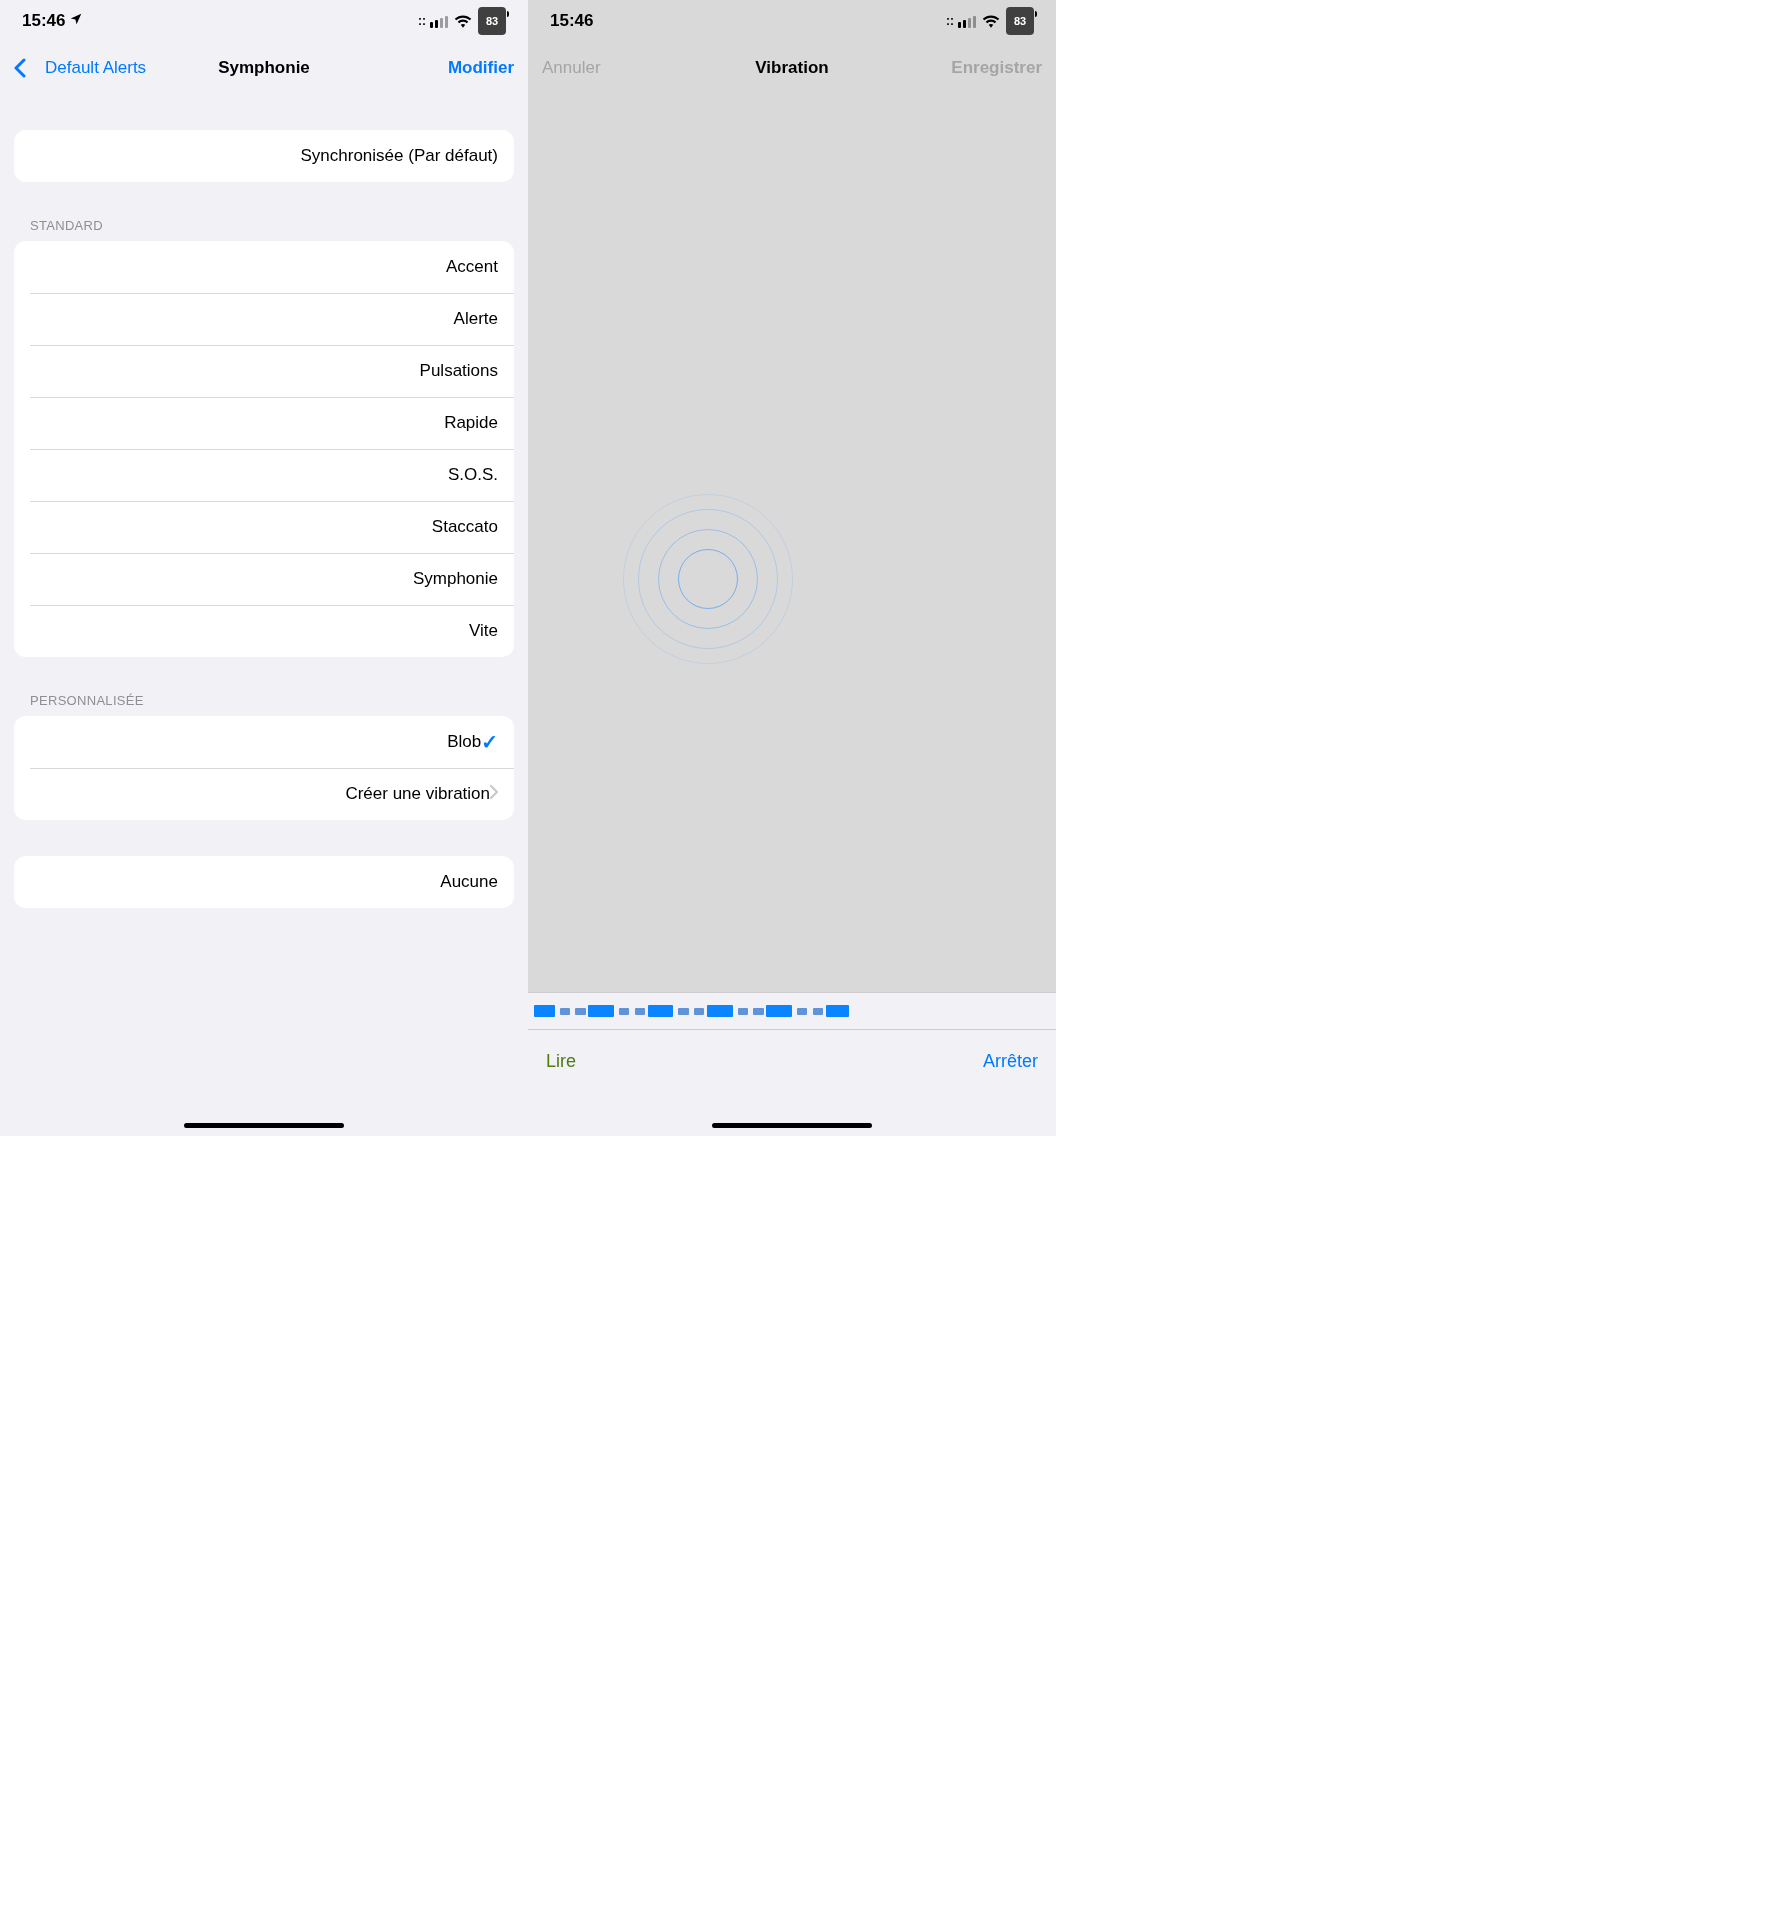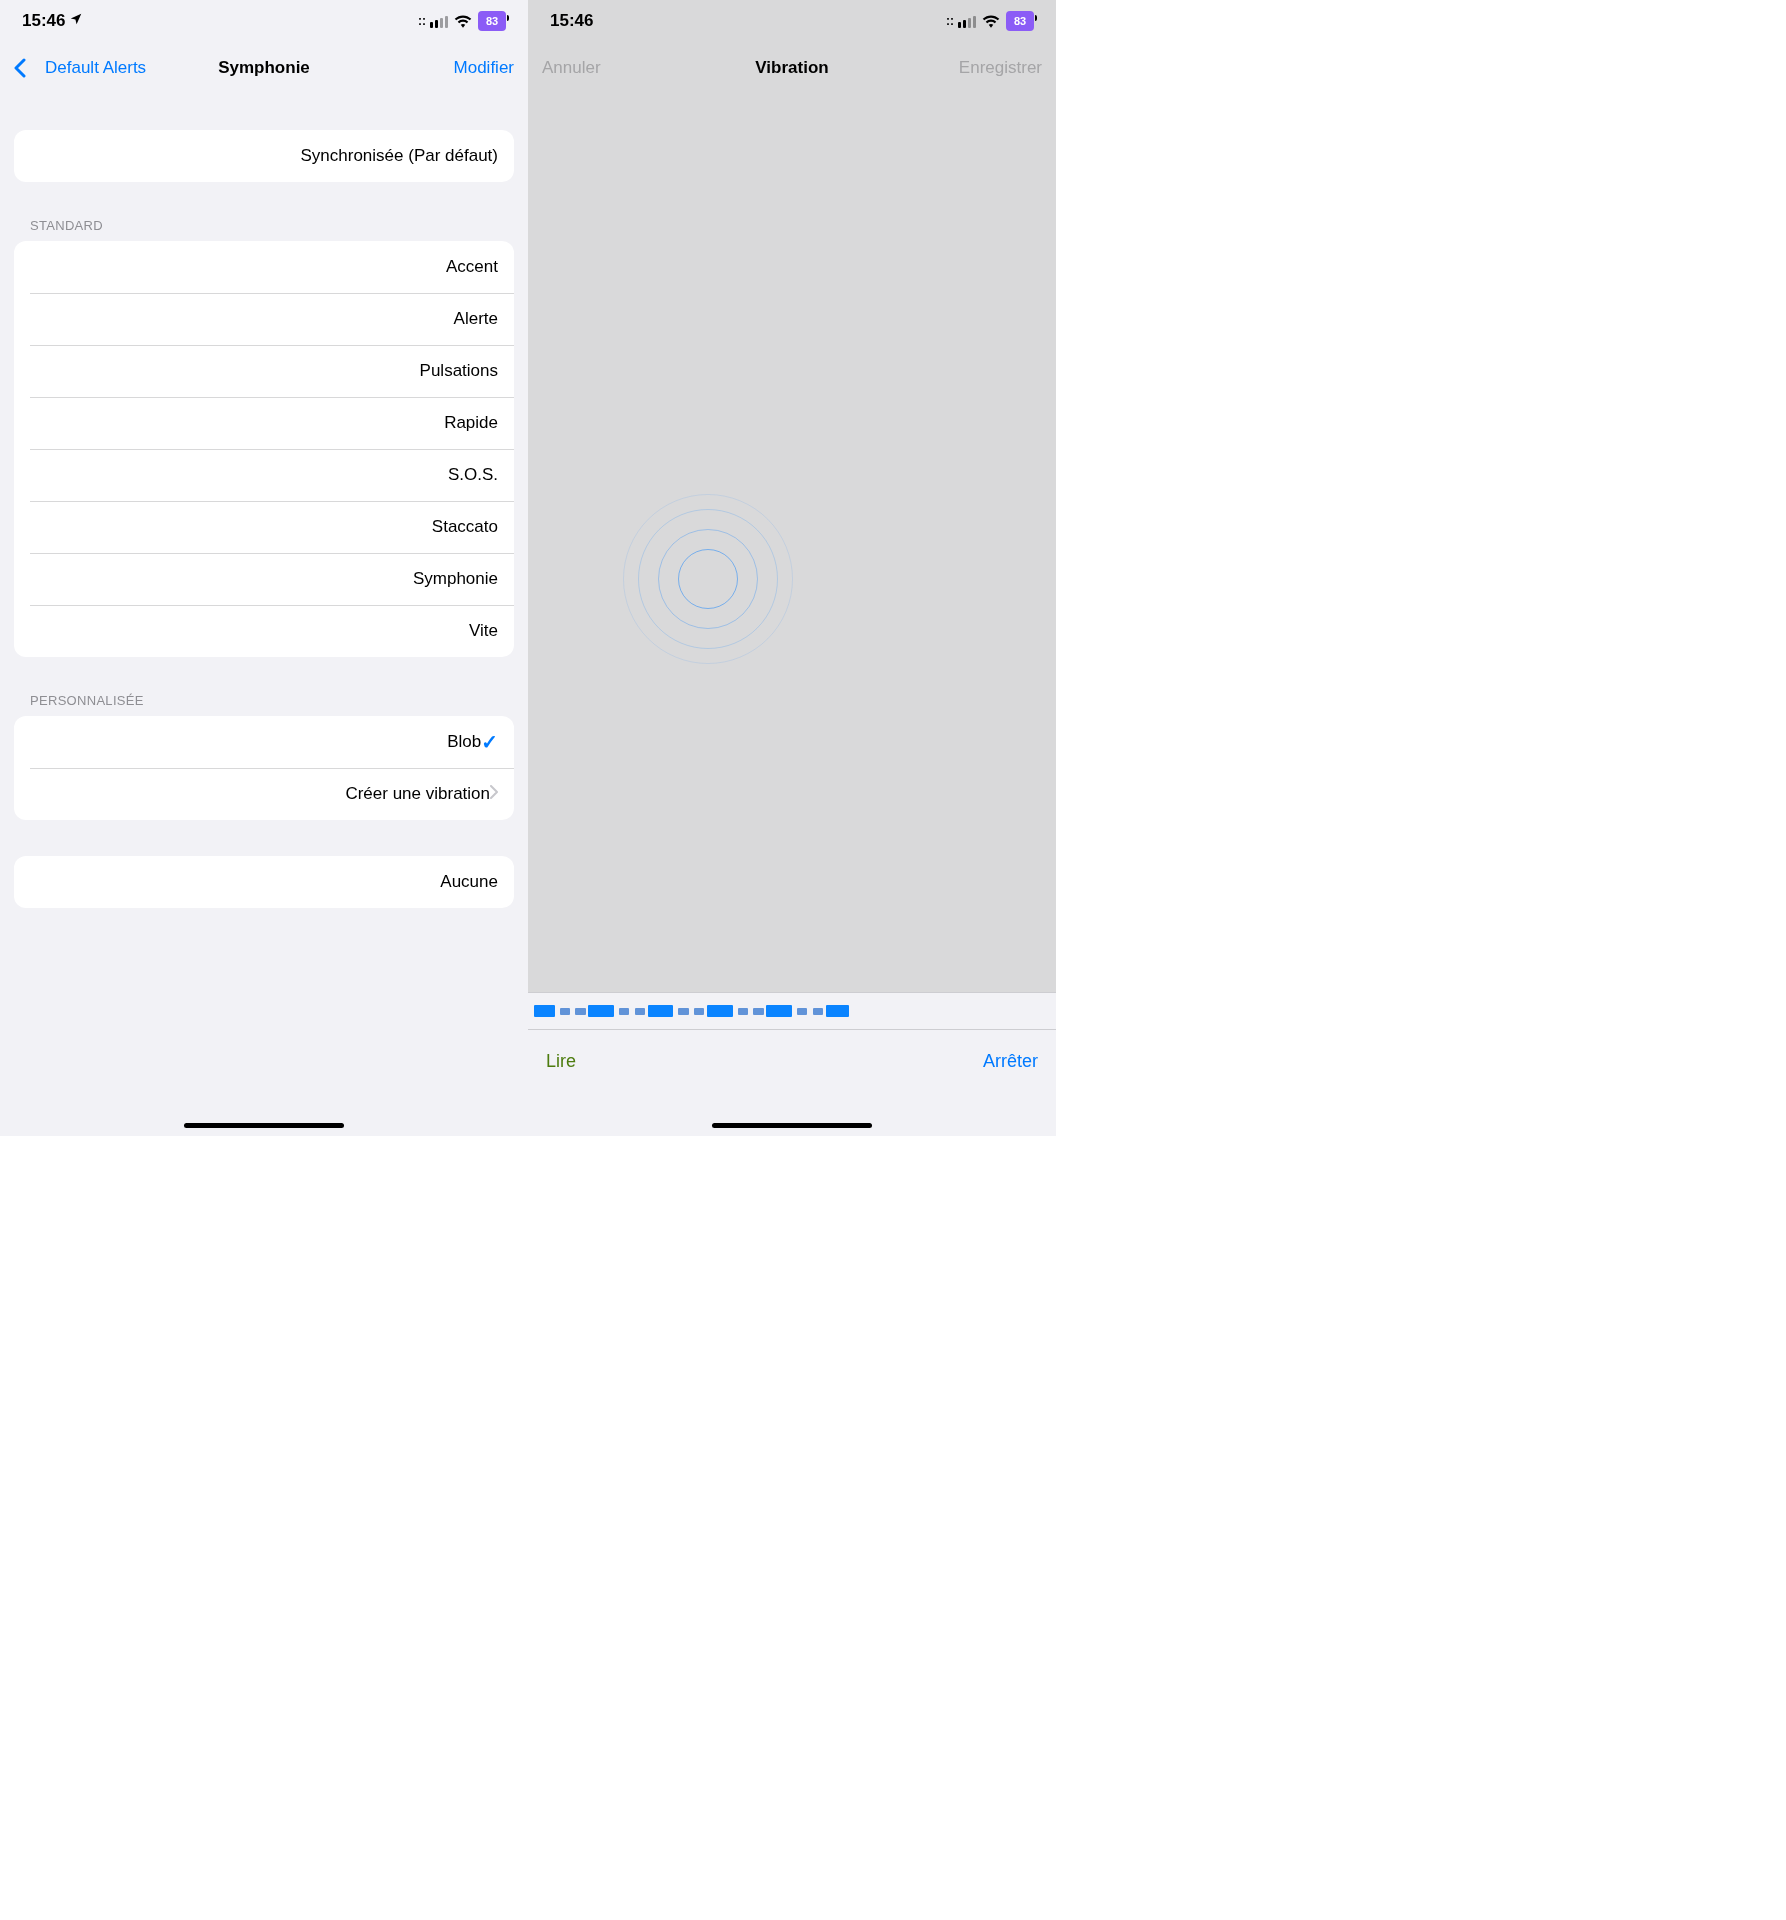--- a/index.html
+++ b/index.html
@@ -13,29 +13,29 @@
   .statusbar { height:42px; display:flex; justify-content:space-between; align-items:center; padding:0 22px; font-size:17px; font-weight:600; color:#000; }
   .statusbar .right { display:flex; align-items:center; gap:6px; }
   .sig-dots { display:flex; align-items:flex-end; gap:2px; }
   .sig-dots .bar { width:3px; background:#000; border-radius:1px; }
   .sig-dots .b1 { height:6px; }
   .sig-dots .b2 { height:8px; }
   .sig-dots .b3 { height:10px; opacity:.35; }
   .sig-dots .b4 { height:12px; opacity:.35; }
   .wifi svg, .loc svg { display:block; }
   .battery-wrap { display:flex; align-items:center; }
-  .battery { width:28px; height:20px; border-radius:4px; background:#8b5cf6; position:relative; display:flex; align-items:center; justify-content:center; }
+  .battery { width:28px; height:28px; border-radius:4px; background:#404040; position:relative; display:flex; align-items:center; justify-content:center; }
   .battery .cap { position:absolute; right:-3px; top:4px; width:2px; height:6px; background:#000; border-radius:0 2px 2px 0; }
   .battery .txt { color:#fff; font-size:11px; font-weight:700; }
   
   .navbar { height:52px; display:flex; align-items:center; justify-content:space-between; padding:0 14px; font-size:17px; }
   .navbar .back { color:#007aff; display:flex; align-items:center; gap:19px; font-weight:400; max-width:38%; }
   .navbar .back svg { flex:none; }
   .navbar .title { font-weight:600; color:#000; position:absolute; left:50%; transform:translateX(-50%); }
-  .navbar .action { color:#007aff; font-weight:400; text-align:right; }
+  .navbar .action { color:#007aff; font-weight:700; text-align:right; }
   .navbar .disabled { color:#a5a5a7; }
   
   .content { padding:0 14px; }
   .spacer { height:36px; }
   .group-label { font-size:13px; color:#8e8e93; padding:0 16px 8px 16px; letter-spacing:.3px; }
   .group { background:#fff; border-radius:12px; overflow:hidden; }
   .row { min-height:52px; padding:0 16px; display:flex; align-items:center; justify-content:flex-end; font-size:17px; color:#000; position:relative; }
   .row + .row::before { content:""; position:absolute; left:16px; right:0; top:0; height:1px; background:rgba(60,60,67,.2); }
   .row .chev { color:#c7c7cc; }
   .row .check { color:#007aff; font-size:20px; font-weight:600; }

